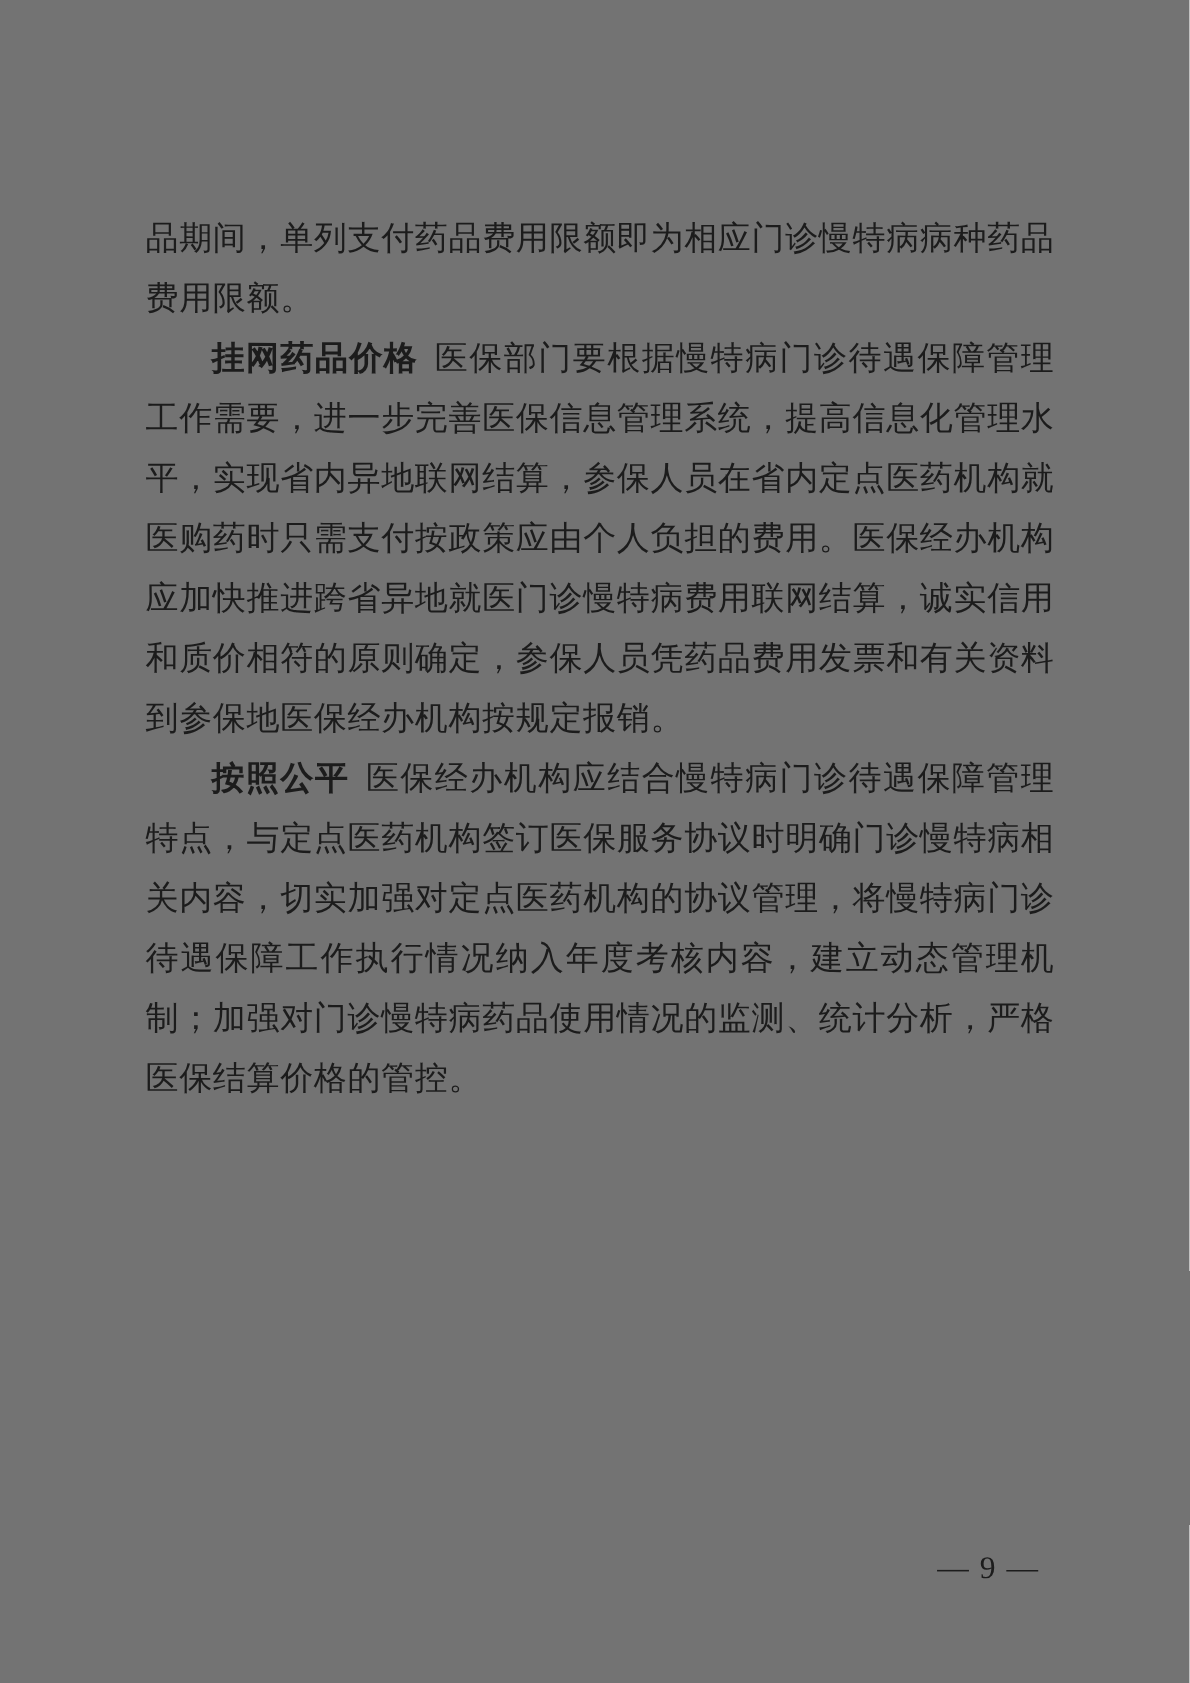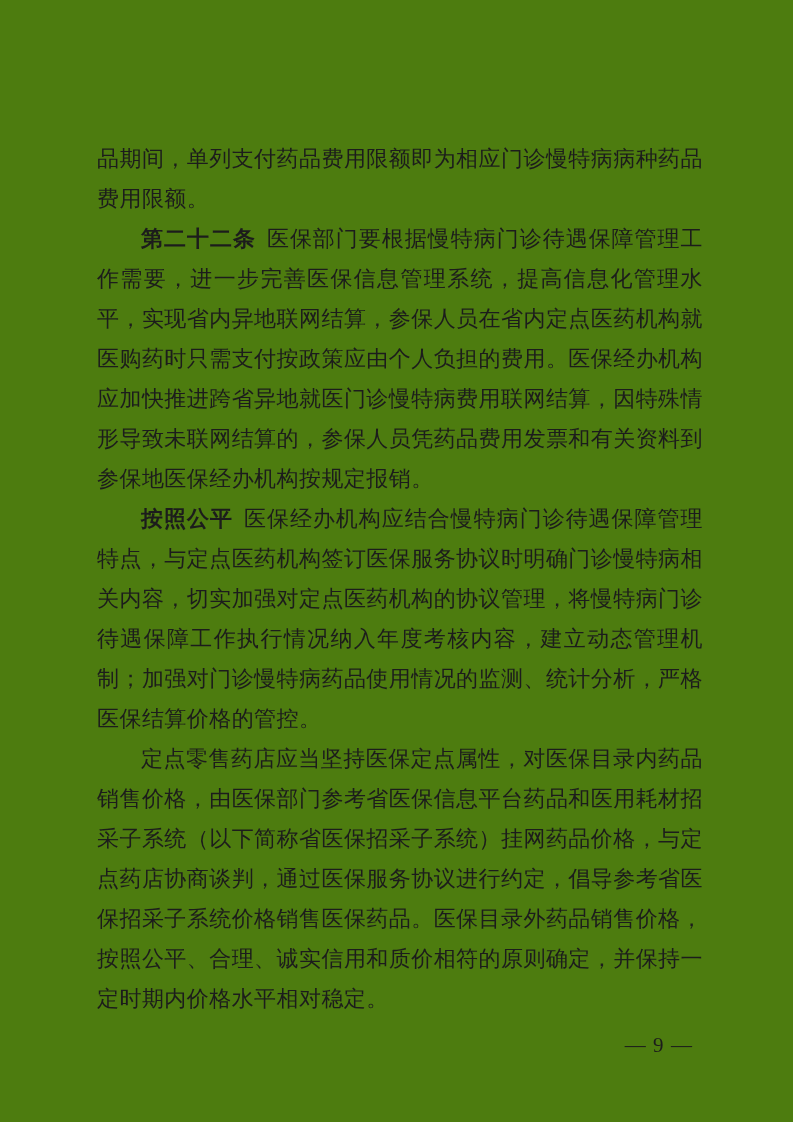--- a/index.html
+++ b/index.html
@@ -9,21 +9,21 @@
     height: 1122px;
     background: #ffffff;
     overflow: hidden;
     font-family: "Liberation Serif", serif;
   }
 
   .page {
     position: relative;
     width: 793px;
     height: 1122px;
-    background: #4d7c0f;
+    background: #737373;
   }
 
   .doc-body {
     position: absolute;
     top: 139px;
     left: 97px;
     width: 606px;
     color: #1c1c1c;
     font-size: 22px;
     line-height: 40px;
@@ -65,28 +65,25 @@
 
 <div class="page">
 
   <div class="doc-body">
 
     <p class="para">
       <span class="term"></span><span>品期间，单列支付药品费用限额即为相应门诊慢特病病种药品费用限额。</span>
     </p>
 
     <p class="para indent">
-      <span class="term">第二十二条</span><span>医保部门要根据慢特病门诊待遇保障管理工作需要，进一步完善医保信息管理系统，提高信息化管理水平，实现省内异地联网结算，参保人员在省内定点医药机构就医购药时只需支付按政策应由个人负担的费用。医保经办机构应加快推进跨省异地就医门诊慢特病费用联网结算，因特殊情形导致未联网结算的，参保人员凭药品费用发票和有关资料到参保地医保经办机构按规定报销。</span>
+      <span class="term">挂网药品价格</span><span>医保部门要根据慢特病门诊待遇保障管理工作需要，进一步完善医保信息管理系统，提高信息化管理水平，实现省内异地联网结算，参保人员在省内定点医药机构就医购药时只需支付按政策应由个人负担的费用。医保经办机构应加快推进跨省异地就医门诊慢特病费用联网结算，诚实信用和质价相符的原则确定，参保人员凭药品费用发票和有关资料到参保地医保经办机构按规定报销。</span>
     </p>
 
     <p class="para indent">
       <span class="term">按照公平</span><span>医保经办机构应结合慢特病门诊待遇保障管理特点，与定点医药机构签订医保服务协议时明确门诊慢特病相关内容，切实加强对定点医药机构的协议管理，将慢特病门诊待遇保障工作执行情况纳入年度考核内容，建立动态管理机制；加强对门诊慢特病药品使用情况的监测、统计分析，严格医保结算价格的管控。</span>
     </p>
 
-    <p class="para indent">
-      <span class="term"></span><span>定点零售药店应当坚持医保定点属性，对医保目录内药品销售价格，由医保部门参考省医保信息平台药品和医用耗材招采子系统（以下简称省医保招采子系统）挂网药品价格，与定点药店协商谈判，通过医保服务协议进行约定，倡导参考省医保招采子系统价格销售医保药品。医保目录外药品销售价格，按照公平、合理、诚实信用和质价相符的原则确定，并保持一定时期内价格水平相对稳定。</span>
-    </p>
 
   </div>
 
   <div class="footer">— 9 —</div>
 
 </div>
 
 </body></html>

